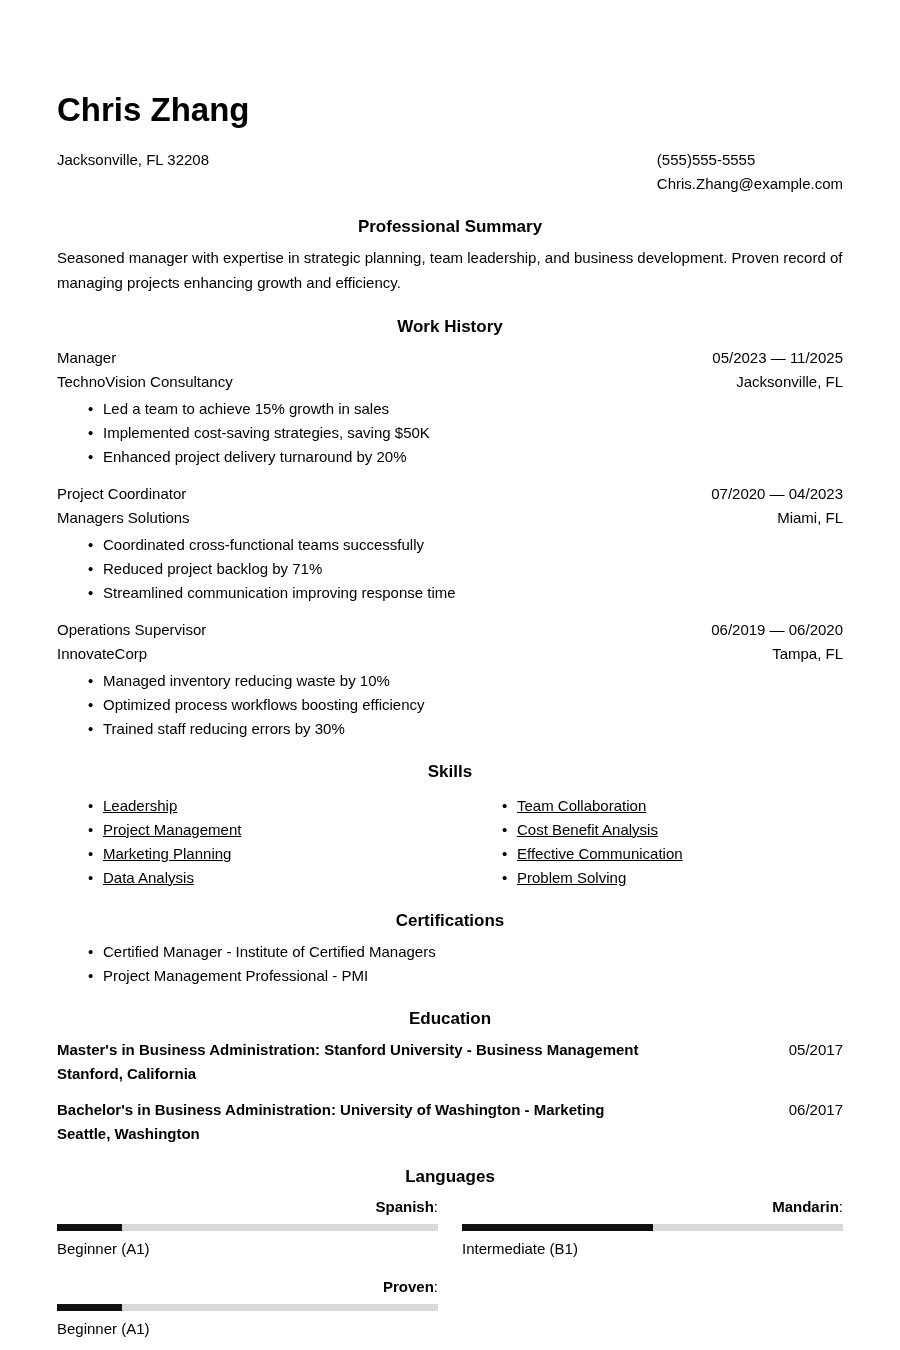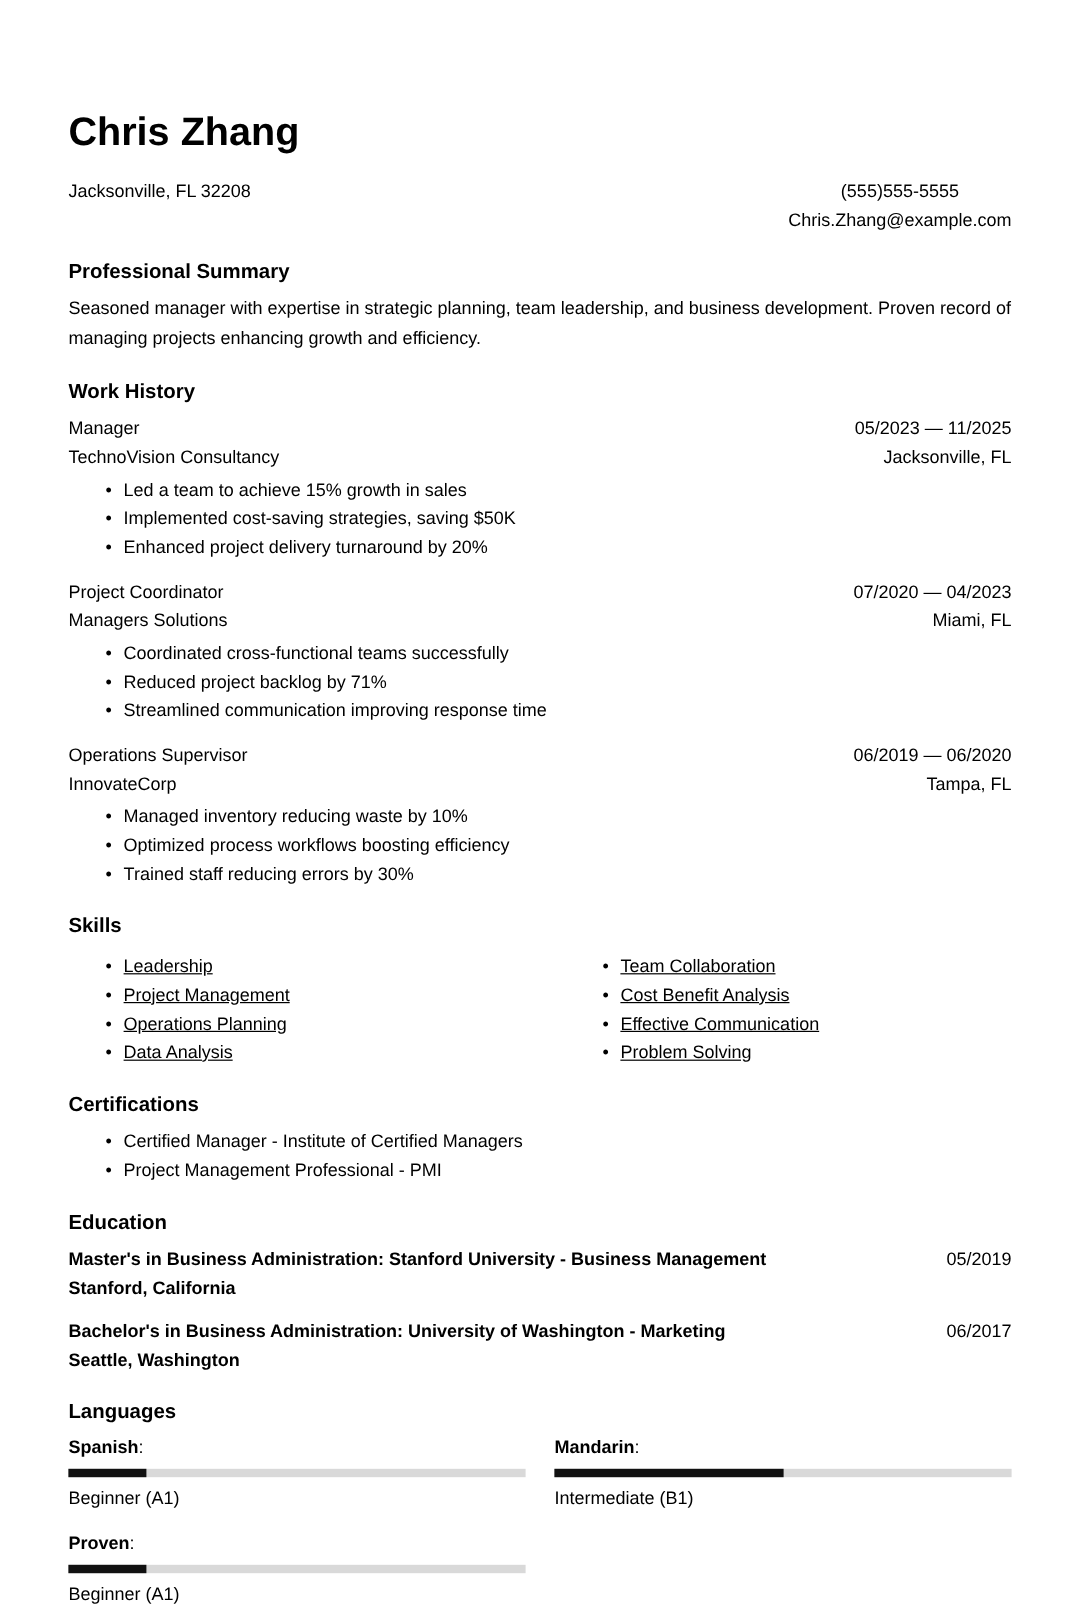--- a/index.html
+++ b/index.html
@@ -26,24 +26,25 @@
     font-weight: bold;
     margin: 0 0 20px 0;
     line-height: 1.1;
   }
   .contact-row {
     display: flex;
     justify-content: space-between;
     align-items: flex-start;
     line-height: 1.6;
   }
-  .contact-right { text-align: center; }
+  .contact-right { text-align: left; }
 
   
   .section-heading {
+    text-align: center;
     font-weight: bold;
     font-size: 17px;
     margin: 21px 0 9px 0;
   }
 
   
   .summary-text {
     margin: 0;
     line-height: 1.65;
   }
@@ -89,21 +90,21 @@
   .edu-left { font-weight: bold; max-width: 660px; }
   .edu-date { white-space: nowrap; }
 
   
   .lang-grid {
     display: grid;
     grid-template-columns: 1fr 1fr;
     column-gap: 24px;
     row-gap: 15px;
   }
-  .lang-label { line-height: 1.5; margin-bottom: 6px; }
+  .lang-label { line-height: 1.5; margin-bottom: 6px; text-align: right; }
   .lang-label b { font-weight: bold; }
   .lang-track {
     width: 100%;
     height: 7px;
     background: #d9d9d9;
     margin: 4px 0 7px 0;
   }
   .lang-fill {
     height: 7px;
     background: #111111;
@@ -175,21 +176,21 @@
       <li>Optimized process workflows boosting efficiency</li>
       <li>Trained staff reducing errors by 30%</li>
     </ul>
   </div>
 
   <div class="section-heading">Skills</div>
   <div class="two-col">
     <ul class="bullets">
       <li>Leadership</li>
       <li>Project Management</li>
-      <li>Operations Planning</li>
+      <li>Marketing Planning</li>
       <li>Data Analysis</li>
     </ul>
     <ul class="bullets">
       <li>Team Collaboration</li>
       <li>Cost Benefit Analysis</li>
       <li>Effective Communication</li>
       <li>Problem Solving</li>
     </ul>
   </div>
 
@@ -198,21 +199,21 @@
     <li>Certified Manager - Institute of Certified Managers</li>
     <li>Project Management Professional - PMI</li>
   </ul>
 
   <div class="section-heading">Education</div>
   <div class="edu-entry">
     <div class="edu-left">
       <div>Master's in Business Administration: Stanford University - Business Management</div>
       <div>Stanford, California</div>
     </div>
-    <div class="edu-date">05/2019</div>
+    <div class="edu-date">05/2017</div>
   </div>
   <div class="edu-entry">
     <div class="edu-left">
       <div>Bachelor's in Business Administration: University of Washington - Marketing</div>
       <div>Seattle, Washington</div>
     </div>
     <div class="edu-date">06/2017</div>
   </div>
 
   <div class="section-heading">Languages</div>

